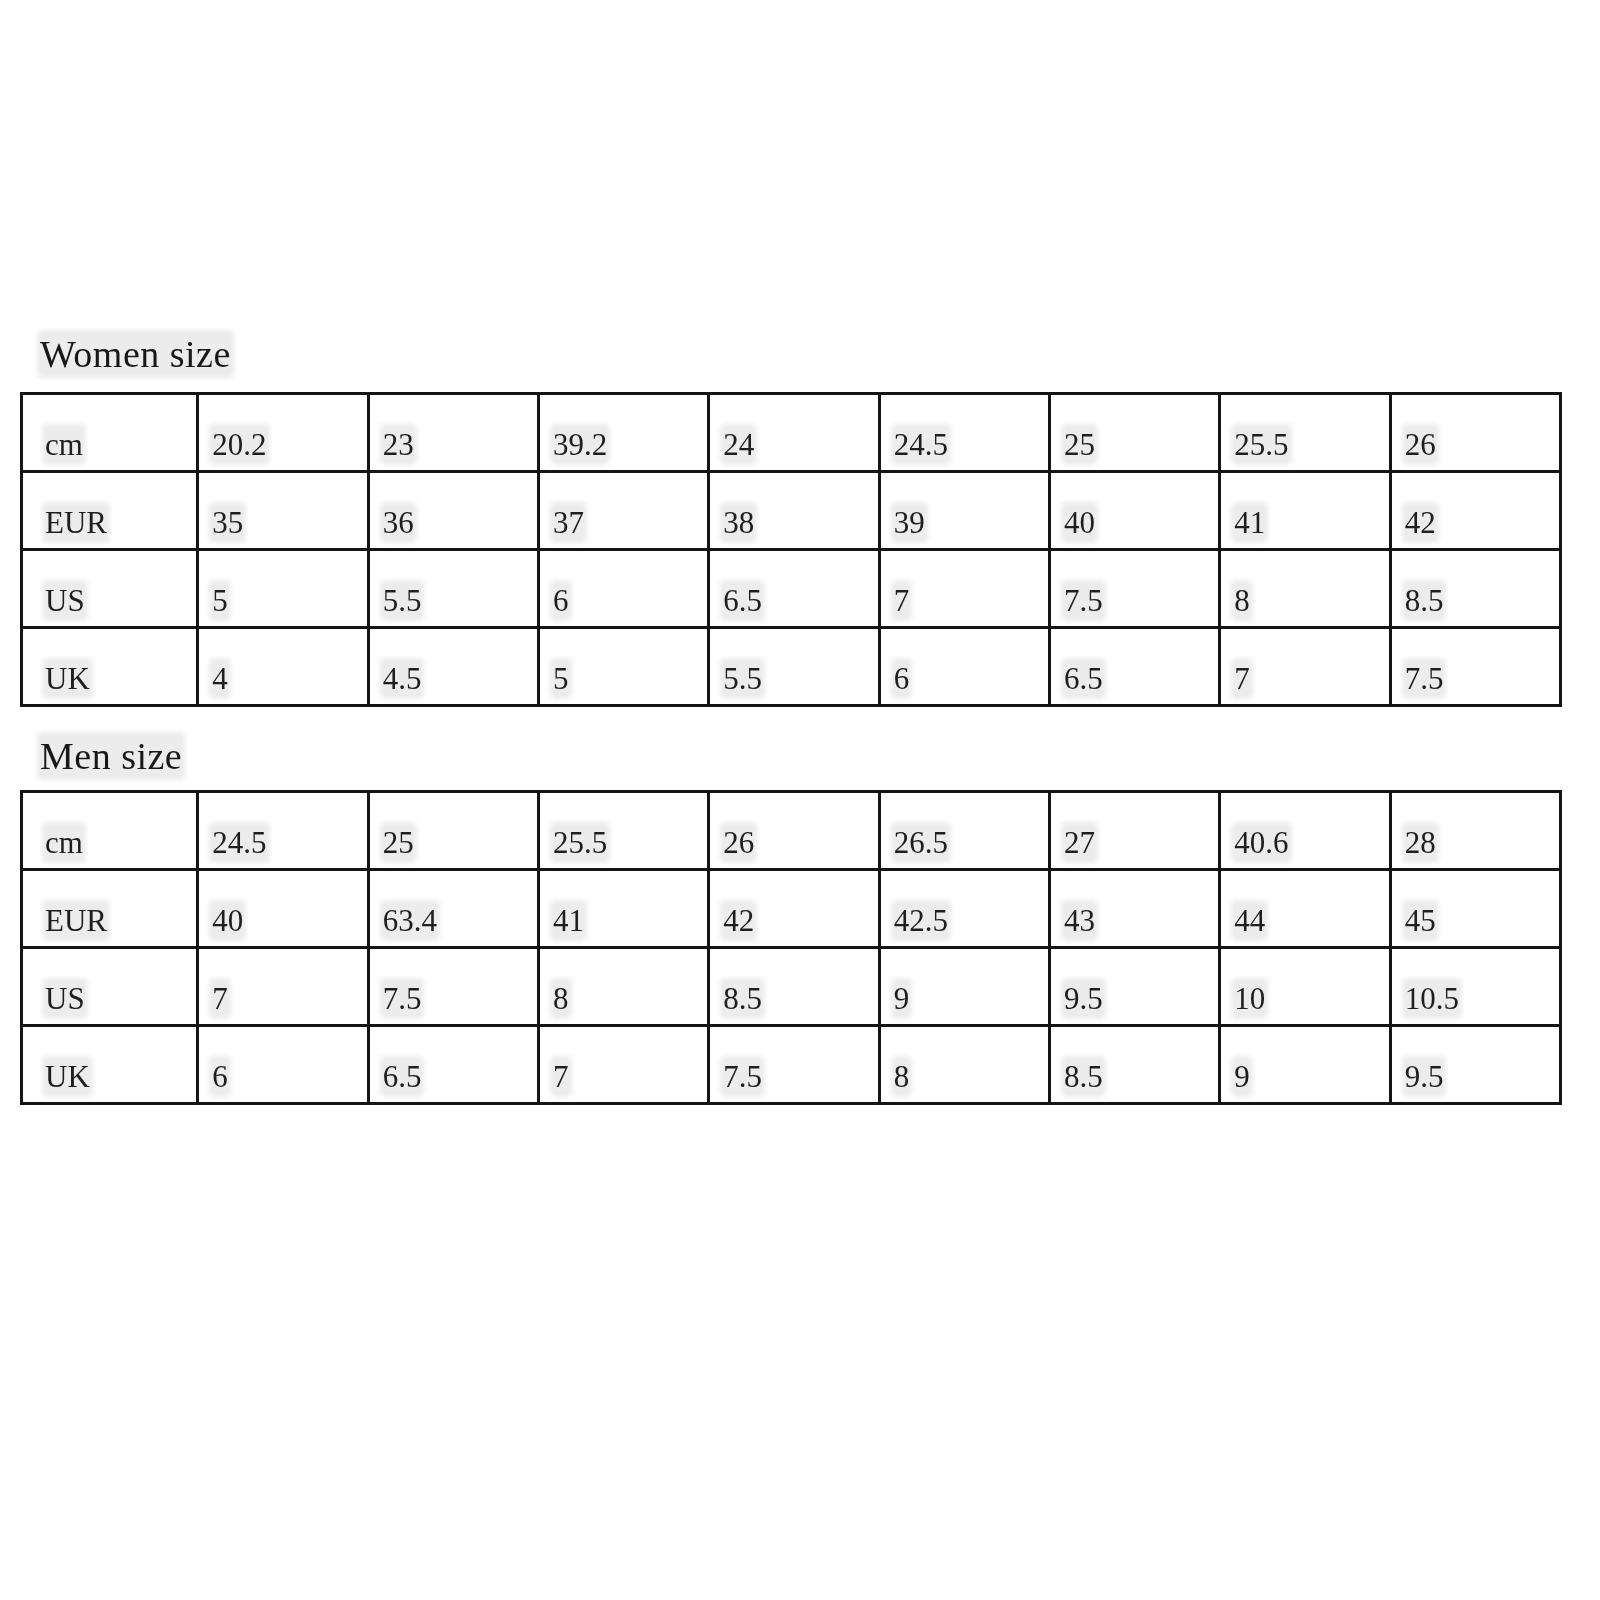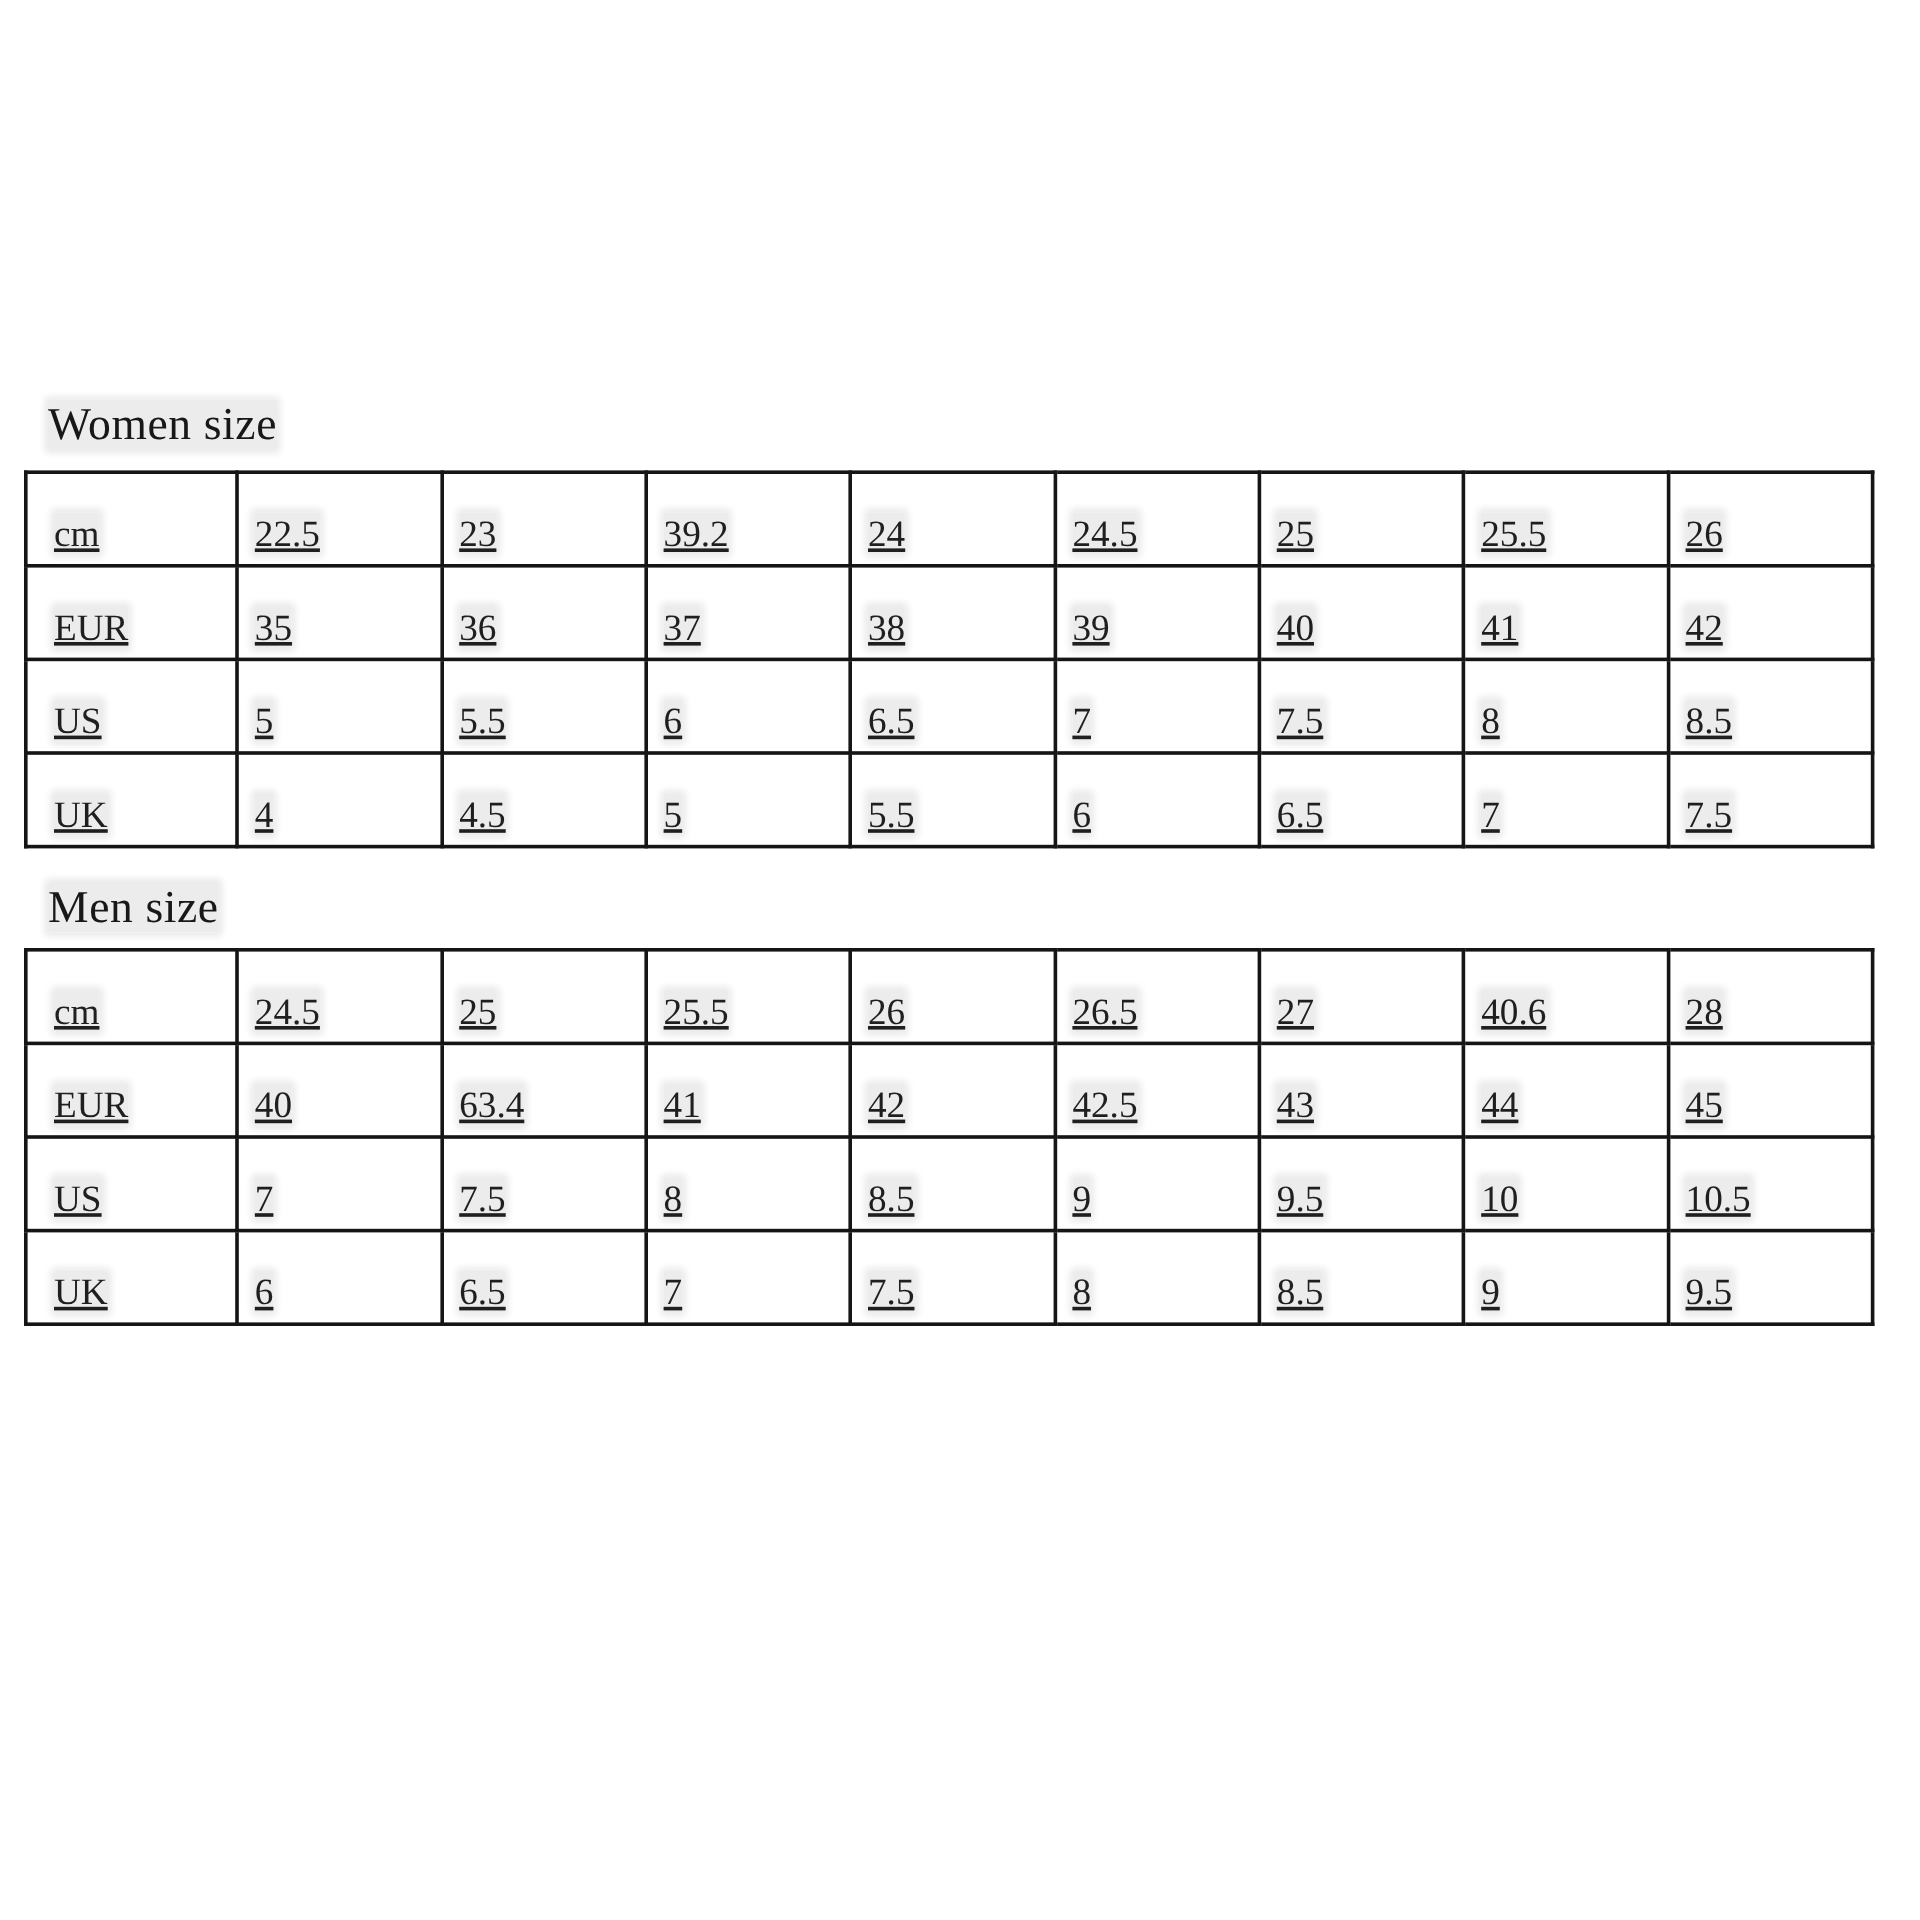--- a/index.html
+++ b/index.html
@@ -26,21 +26,20 @@
     background: #ececec;
     box-shadow: 0 0 5px 3px #ececec;
     border-radius: 2px;
   }
   .size-table {
     position: absolute;
     left: 20px;
     width: 1542px;
     border-collapse: collapse;
     table-layout: fixed;
-    text-decoration: underline;
   }
   .size-table td {
     border: 3px solid #151515;
     height: 68px;
     vertical-align: bottom;
     padding: 0 0 7px 13px;
     font-size: 31px;
     color: #1f1f1f;
     overflow: hidden;
     white-space: nowrap;
@@ -68,21 +67,21 @@
         <col class="c-val">
         <col class="c-val">
         <col class="c-val">
         <col class="c-val">
         <col class="c-val">
         <col class="c-val">
     </colgroup>
     <tbody>
       <tr>
         <td class="label"><span class="txt">cm</span></td>
-        <td><span class="txt">22.5</span></td>
+        <td><span class="txt">20.2</span></td>
         <td><span class="txt">23</span></td>
         <td><span class="txt">39.2</span></td>
         <td><span class="txt">24</span></td>
         <td><span class="txt">24.5</span></td>
         <td><span class="txt">25</span></td>
         <td><span class="txt">25.5</span></td>
         <td><span class="txt">26</span></td>
       </tr>
       <tr>
         <td class="label"><span class="txt">EUR</span></td>

